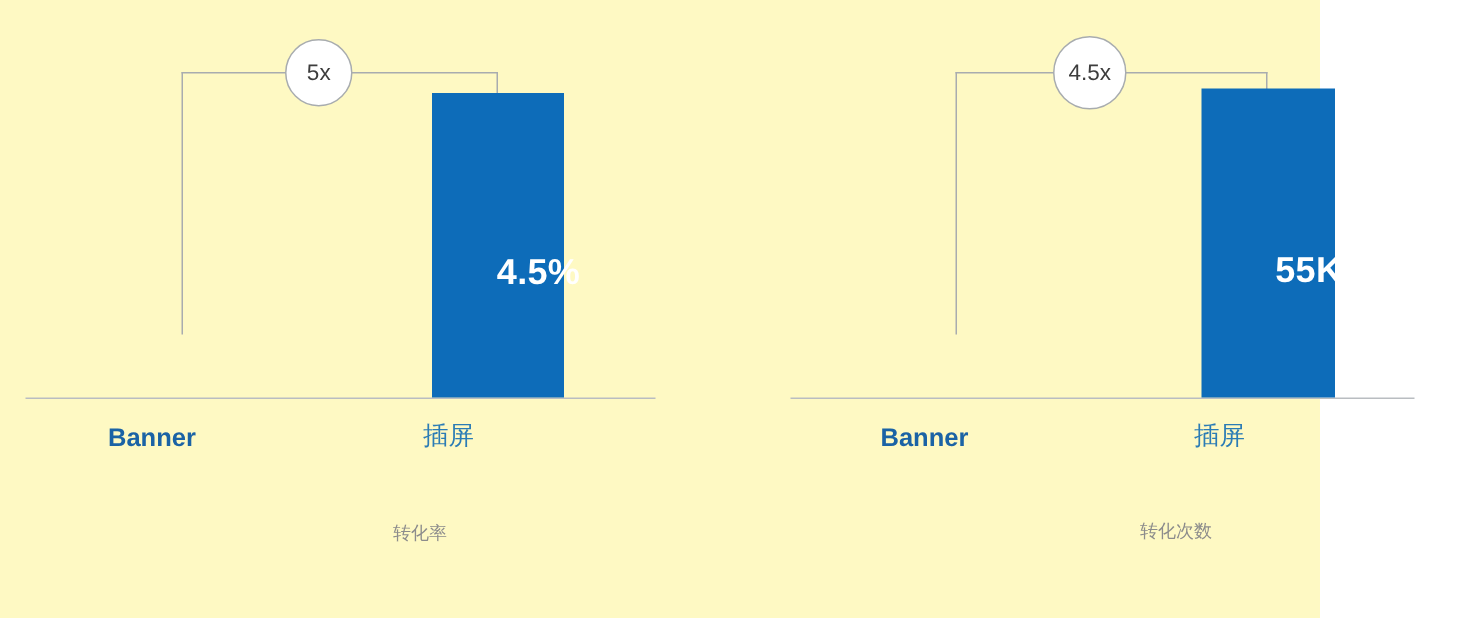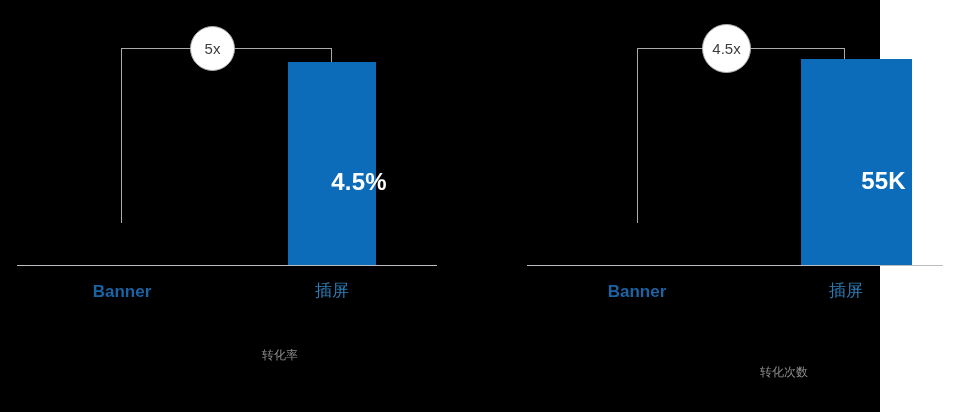--- a/index.html
+++ b/index.html
@@ -11,21 +11,21 @@
     width: 980px;
     height: 412px;
     font-family: "Liberation Sans", "DejaVu Sans", sans-serif;
     overflow: hidden;
     position: relative;
   }
   #canvas {
     position: relative;
     width: 880px;
     height: 412px;
-    background: #000000;
+    background: #fef9c3;
   }
   .panel {
     position: absolute;
     top: 0;
     height: 412px;
   }
   #panel-left  { left: 0px;   width: 490px; }
   #panel-right { left: 490px; width: 490px; }
 
   .plot {
@@ -57,21 +57,21 @@
     font-weight: bold;
     letter-spacing: 0.2px;
     line-height: 1;
     white-space: nowrap;
     margin-left: 27px;
   }
 
   
   .cat-label {
     position: absolute;
-    text-align: center;
+    text-align: left;
     white-space: nowrap;
     line-height: 1;
   }
   .cat-label.latin {
     color: #1b63a5;
     font-weight: bold;
     font-size: 17px;
   }
   .cat-label.cjk {
     color: #2b7cb5;
@@ -160,24 +160,24 @@
 
       <svg class="arrow-svg" style="left:347px; top:63px;" width="16" height="22" viewBox="0 0 16 22">
         <polygon points="2,2 14,2 8,20" fill="#9aa0a5"></polygon>
       </svg>
 
       <div class="bubble" style="left:212px; top:24px; width:47px; height:47px;">
         <span>4.5x</span>
       </div>
 
 
-      <div class="bar" style="left:311px; top:59px; width:89px; height:206px;padding-left:22px;">
+      <div class="bar" style="left:311px; top:59px; width:89px; height:206px;">
         <div class="bar-value" style="top:110px; font-size:24px;">55K</div>
       </div>
 
       <div class="cat-label latin" style="left:97px; top:283px; width:100px;">Banner</div>
       <div class="cat-label cjk" style="left:306px; top:282px; width:100px;">插屏</div>
 
-      <div class="panel-caption" style="left:178px; top:366px; width:140px;">转化次数</div>
+      <div class="panel-caption" style="left:178px; top:349px; width:140px;font-family:Liberation Mono, monospace;">转化次数</div>
     </div>
   </div>
 
 </div>
 
 </body></html>

